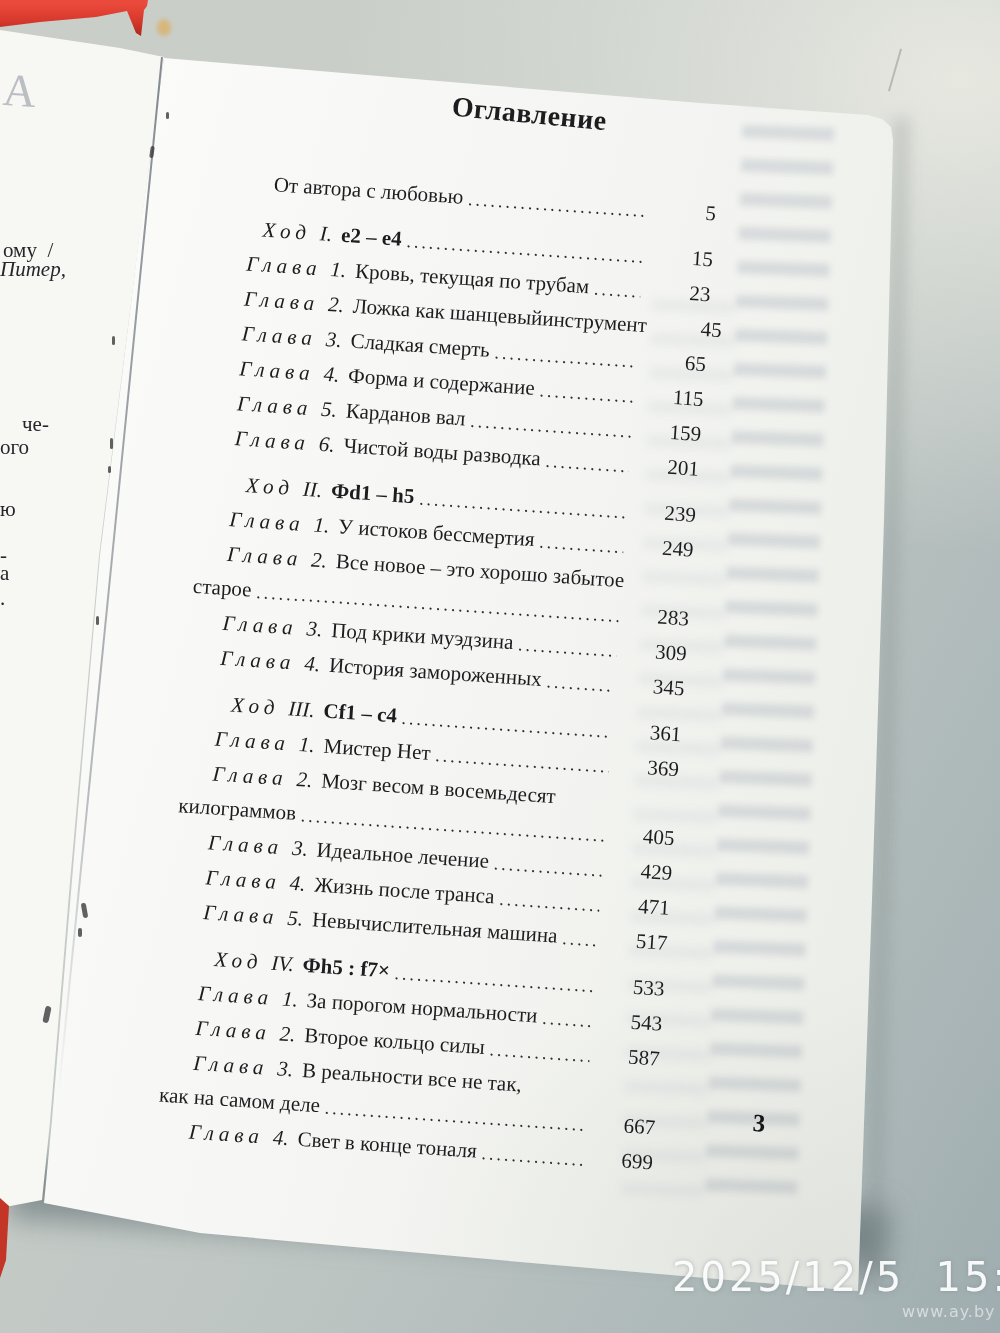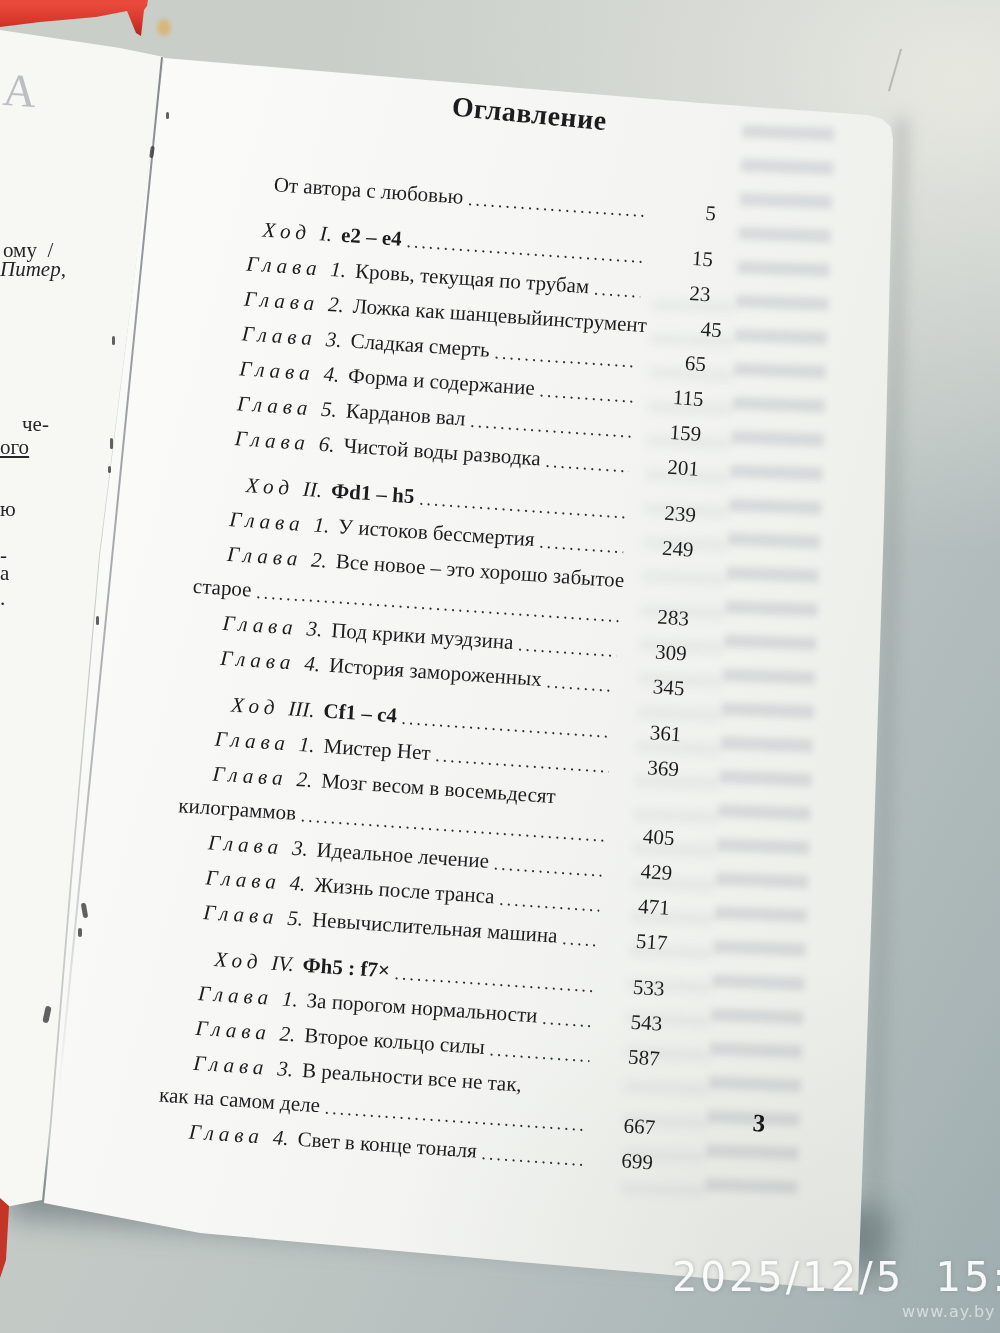--- a/index.html
+++ b/index.html
@@ -18,21 +18,21 @@
     background:rgba(150,150,142,.55);transform:rotate(16deg);filter:blur(.5px);}
 
   
   .left-strip{position:absolute;inset:0;
     clip-path:polygon(0 30px,40px 36px,120px 48px,164px 57px,140px 232px,99px 556px,70px 882px,50px 1122px,42px 1200px,0 1208px);
     background:linear-gradient(to right,#f7f7f4 55%,#e7ecef 80%,#d3dde6 94%,#c8d4e0);}
   .frag{position:absolute;color:#26262a;font-size:21px;white-space:pre;}
   .frag:nth-of-type(1){left:3px;top:230px;margin-top:8px;}
   .frag:nth-of-type(2){left:0;top:257px;font-style:italic;}
   .frag:nth-of-type(3){left:0;top:412px;margin-left:22px;}
-  .frag:nth-of-type(4){left:0;top:435px;text-decoration:underline;}
+  .frag:nth-of-type(4){left:0;top:435px;}
   .frag:nth-of-type(5){left:0;top:497px;}
   .frag:nth-of-type(6){left:0;top:543px;}
   .frag:nth-of-type(7){left:0;top:561px;}
   .frag:nth-of-type(8){left:0;top:586px;}
   .pencil{position:absolute;left:3px;top:64px;font-size:46px;
     color:rgba(122,128,140,.48);transform:rotate(4deg);font-family:"Liberation Serif",serif;}
 
   
   .page{position:absolute;inset:0;
     clip-path:polygon(164px 58px,700px 103px,868px 115px,882px 119px,891px 127px,893px 140px,884px 520px,872px 900px,858px 1291px,520px 1262px,200px 1233px,44px 1203px,52px 1120px,72px 880px,100px 555px,140px 230px);

